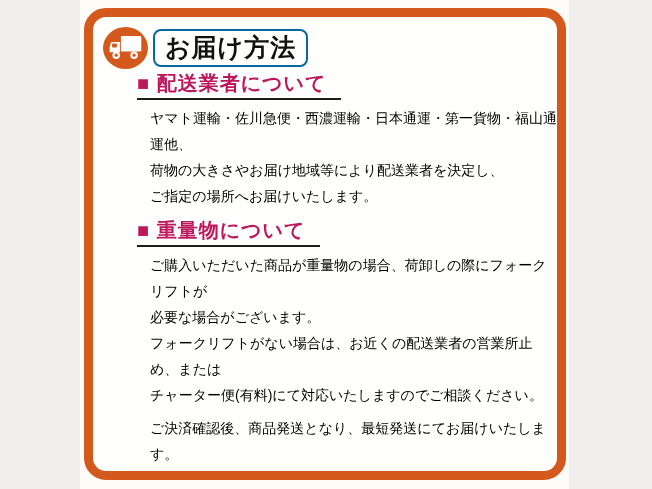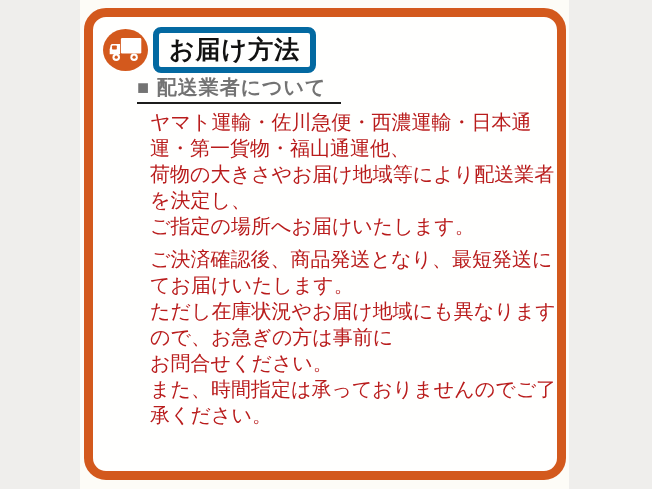--- a/index.html
+++ b/index.html
@@ -33,46 +33,46 @@
   .truck-circle {
     width:45px; height:42px;
     background:#d3591d;
     border-radius:50%;
     display:flex;
     align-items:center;
     justify-content:center;
     flex:0 0 auto;
   }
   .title-box {
-    border:6px solid #0369a1;
+    border:2px solid #0369a1;
     border-radius:8px;
     padding:1px 10px 3px 10px;
     font-size:25px;
     font-weight:bold;
     color:#111;
     letter-spacing:1px;
     line-height:1.2;
   }
   .sections { margin:0 0 0 44px; }
   .section { margin-bottom:7px; }
   .section-heading {
     display:inline-block;
     font-size:20px;
     font-weight:bold;
-    color:#737373;
+    color:#be185d;
     border-bottom:2px solid #1c1c1c;
     padding:2px 14px 3px 0;
     letter-spacing:1px;
     line-height:1.2;
   }
   .section-body {
     margin:5px 0 0 13px;
-    font-size:20px;
+    font-size:14px;
     line-height:26px;
-    color:#b91c1c;
+    color:#000000;
     white-space:pre-line;
     letter-spacing:0;
   }
 </style>
 </head>
 <body>
 
 <div class="content-column">
   <div class="delivery-panel">
 
@@ -97,20 +97,27 @@
 
     <div class="sections">
 
       <div class="section">
         <div class="section-heading">■ 配送業者について</div>
         <div class="section-body">ヤマト運輸・佐川急便・西濃運輸・日本通運・第一貨物・福山通運他、
 荷物の大きさやお届け地域等により配送業者を決定し、
 ご指定の場所へお届けいたします。</div>
       </div>
 
+      <div class="section">
+        <div class="section-heading">■ 重量物について</div>
+        <div class="section-body">ご購入いただいた商品が重量物の場合、荷卸しの際にフォークリフトが
+必要な場合がございます。
+フォークリフトがない場合は、お近くの配送業者の営業所止め、または
+チャーター便(有料)にて対応いたしますのでご相談ください。</div>
+      </div>
 
       <div class="section">
         <div class="section-body">ご決済確認後、商品発送となり、最短発送にてお届けいたします。
 ただし在庫状況やお届け地域にも異なりますので、お急ぎの方は事前に
 お問合せください。
 また、時間指定は承っておりませんのでご了承ください。</div>
       </div>
 
     </div>
   </div>

